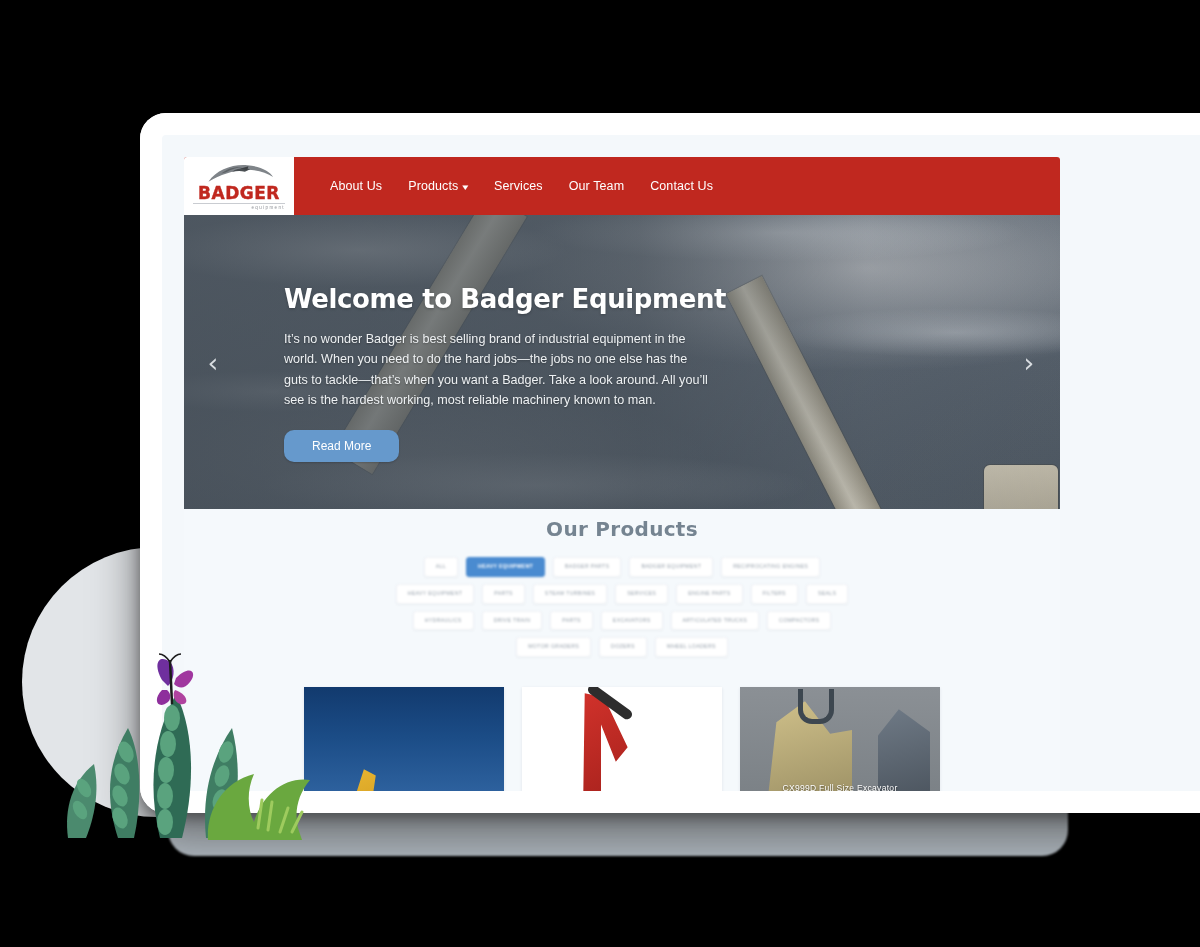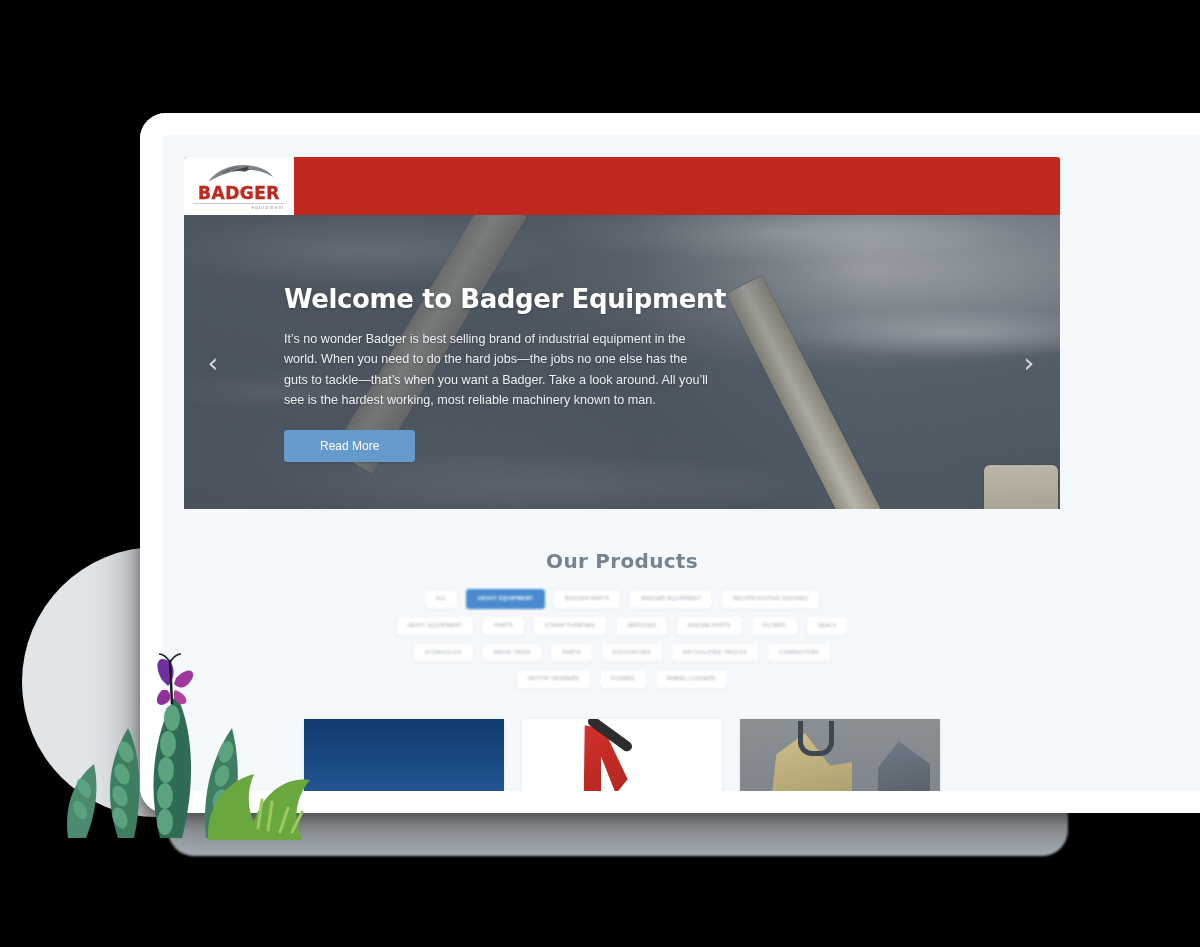--- a/index.html
+++ b/index.html
@@ -191,23 +191,23 @@
     font-size:12.6px;
     line-height:1.62;
     margin:0 0 20px 0;
     text-shadow:0 1px 2px rgba(0,0,0,0.3);
   }
   #read-more-btn{
     display:inline-block;
     background:#6699cc;
     color:#ffffff;
     font-size:12px;
-    padding:9px 36px;
+    padding:9px 28px;
     border:none;
-    border-radius:3px;
+    border-radius:10px;
     cursor:pointer;
     font-family:"Liberation Sans", sans-serif;
     box-shadow:0 1px 2px rgba(0,0,0,0.18);
   }
   .hero-arrow{
     position:absolute;
     top:50%;transform:translateY(-50%);
     width:34px;height:34px;
     display:flex;align-items:center;justify-content:center;
     cursor:pointer;
@@ -216,21 +216,21 @@
     line-height:1;
     user-select:none;
     font-family:"DejaVu Sans", sans-serif;
   }
   #hero-prev{left:12px;}
   #hero-next{right:14px;}
 
   
   #products{
     background:#f5f9fc;
-    padding:40px 0 0 0;
+    padding:8px 0 0 0;
     position:relative;
   }
   #products-title{
     text-align:center;
     color:#5a6b7a;
     font-family:"DejaVu Sans", sans-serif;
     font-weight:bold;
     font-size:20px;
     letter-spacing:0.3px;
     margin:0 0 16px 0;
@@ -362,20 +362,38 @@
       <div id="navbar">
         <div id="logo-box">
           <svg id="logo-mark" viewBox="0 0 120 34">
             <path d="M8 30 C22 10 48 0 74 2 C96 4 112 12 118 22 C106 14 88 9 70 10 C50 11 28 18 8 30 Z" fill="#7f8489"></path>
             <path d="M30 16 C42 6 58 3 72 6 C62 4 48 8 38 14 Z" fill="#5d6266"></path>
             <path d="M48 13 C58 7 70 6 79 9 L70 13 C62 11 54 12 48 13 Z" fill="#4a4f53"></path>
             <path d="M62 8 L76 4 L74 10 Z" fill="#3c4044"></path>
           </svg>
           <div id="logo-word">BADGER</div>
           <div id="logo-sub">equipment</div>
+        </div>
+        <div id="nav-links">
+          <a class="nav-link">
+            <span>About Us</span>
+          </a>
+          <a class="nav-link">
+            <span>Products</span>
+            <span class="nav-caret">▾</span>
+          </a>
+          <a class="nav-link">
+            <span>Services</span>
+          </a>
+          <a class="nav-link">
+            <span>Our Team</span>
+          </a>
+          <a class="nav-link">
+            <span>Contact Us</span>
+          </a>
         </div>
       </div>
 
       <div id="hero">
         <div id="hero-photo">
           <div id="hero-clouds"></div>
           <div class="exc" id="exc-boom"></div>
           <div class="exc" id="exc-stick"></div>
           <div class="exc" id="exc-body"></div>
           <div class="exc" id="exc-cab"></div>

